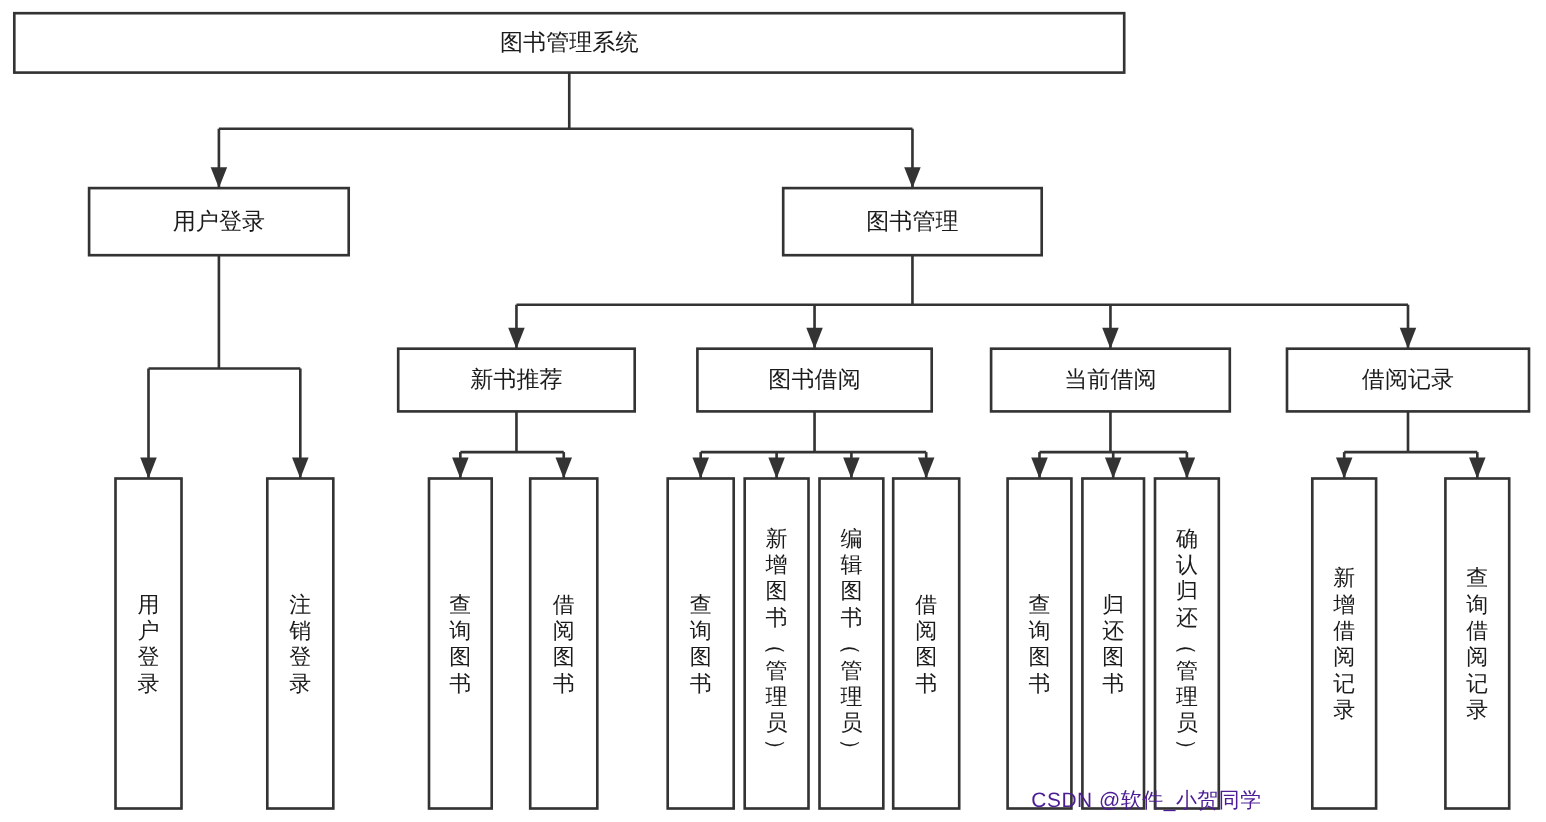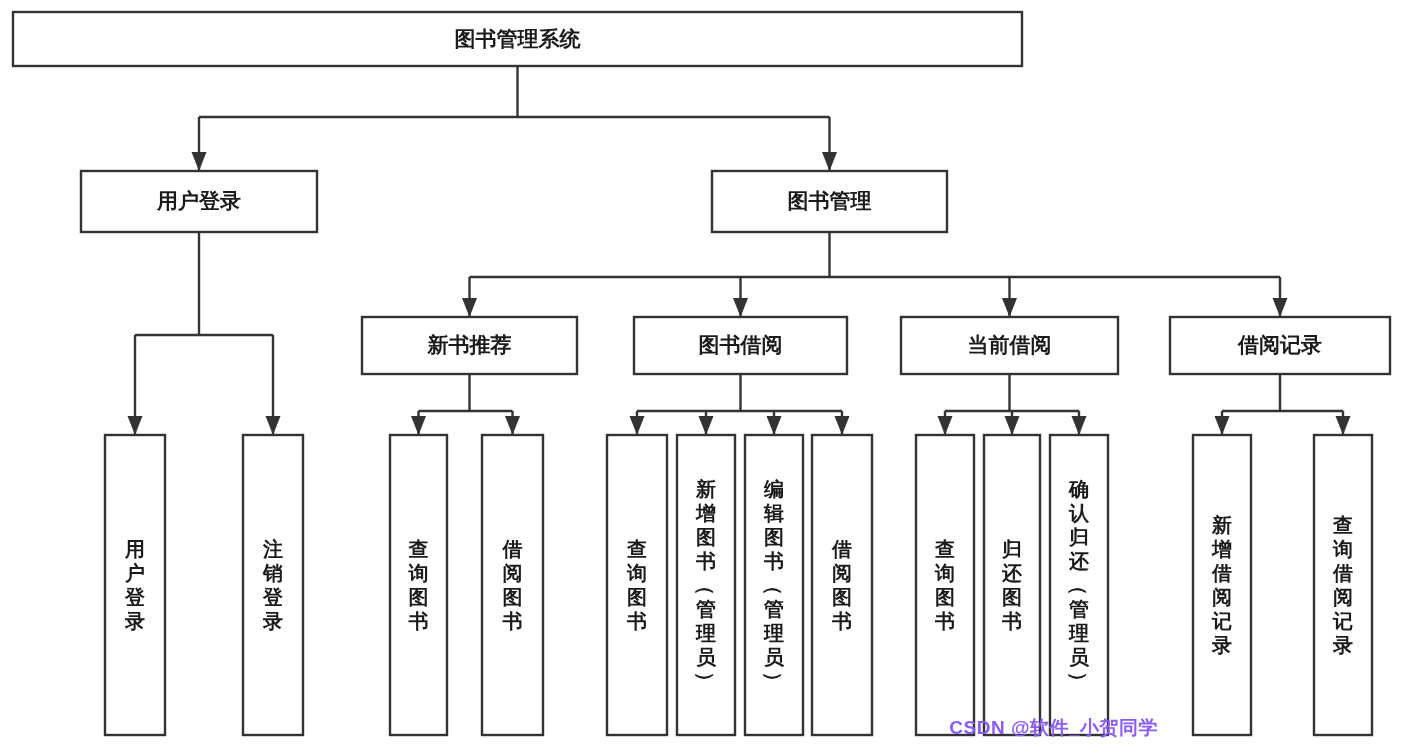--- a/index.html
+++ b/index.html
@@ -11,21 +11,20 @@
     width: 1405px;
     height: 747px;
     font-family: "Liberation Sans", "DejaVu Sans", sans-serif;
     overflow: hidden;
     position: relative;
   }
   #diagram-root {
     position: relative;
     width: 1159px;
     height: 747px;
-    font-weight: bold;
   }
   svg.diagram-canvas {
     position: absolute;
     top: 0;
     left: 0;
     width: 1405px;
     height: 747px;
   }
   .node-box {
     fill: #ffffff;
@@ -55,25 +54,25 @@
     stroke-width: 2.4;
     fill: none;
     stroke-linecap: butt;
   }
   .arrow-head {
     fill: #333333;
     stroke: none;
   }
   .watermark-text {
     position: absolute;
-    right: 1px;
+    right: 12px;
     bottom: 6px;
     font-family: "Liberation Sans", "DejaVu Sans", sans-serif;
     font-size: 19px;
-    color: #8b5cf6;
+    color: #4c1d95;
     white-space: nowrap;
     letter-spacing: 0.5px;
     margin-left: 18px;
   }
 </style>
 </head>
 <body>
 
 <div id="diagram-root">
   <svg class="diagram-canvas" viewBox="0 0 1405 747">

